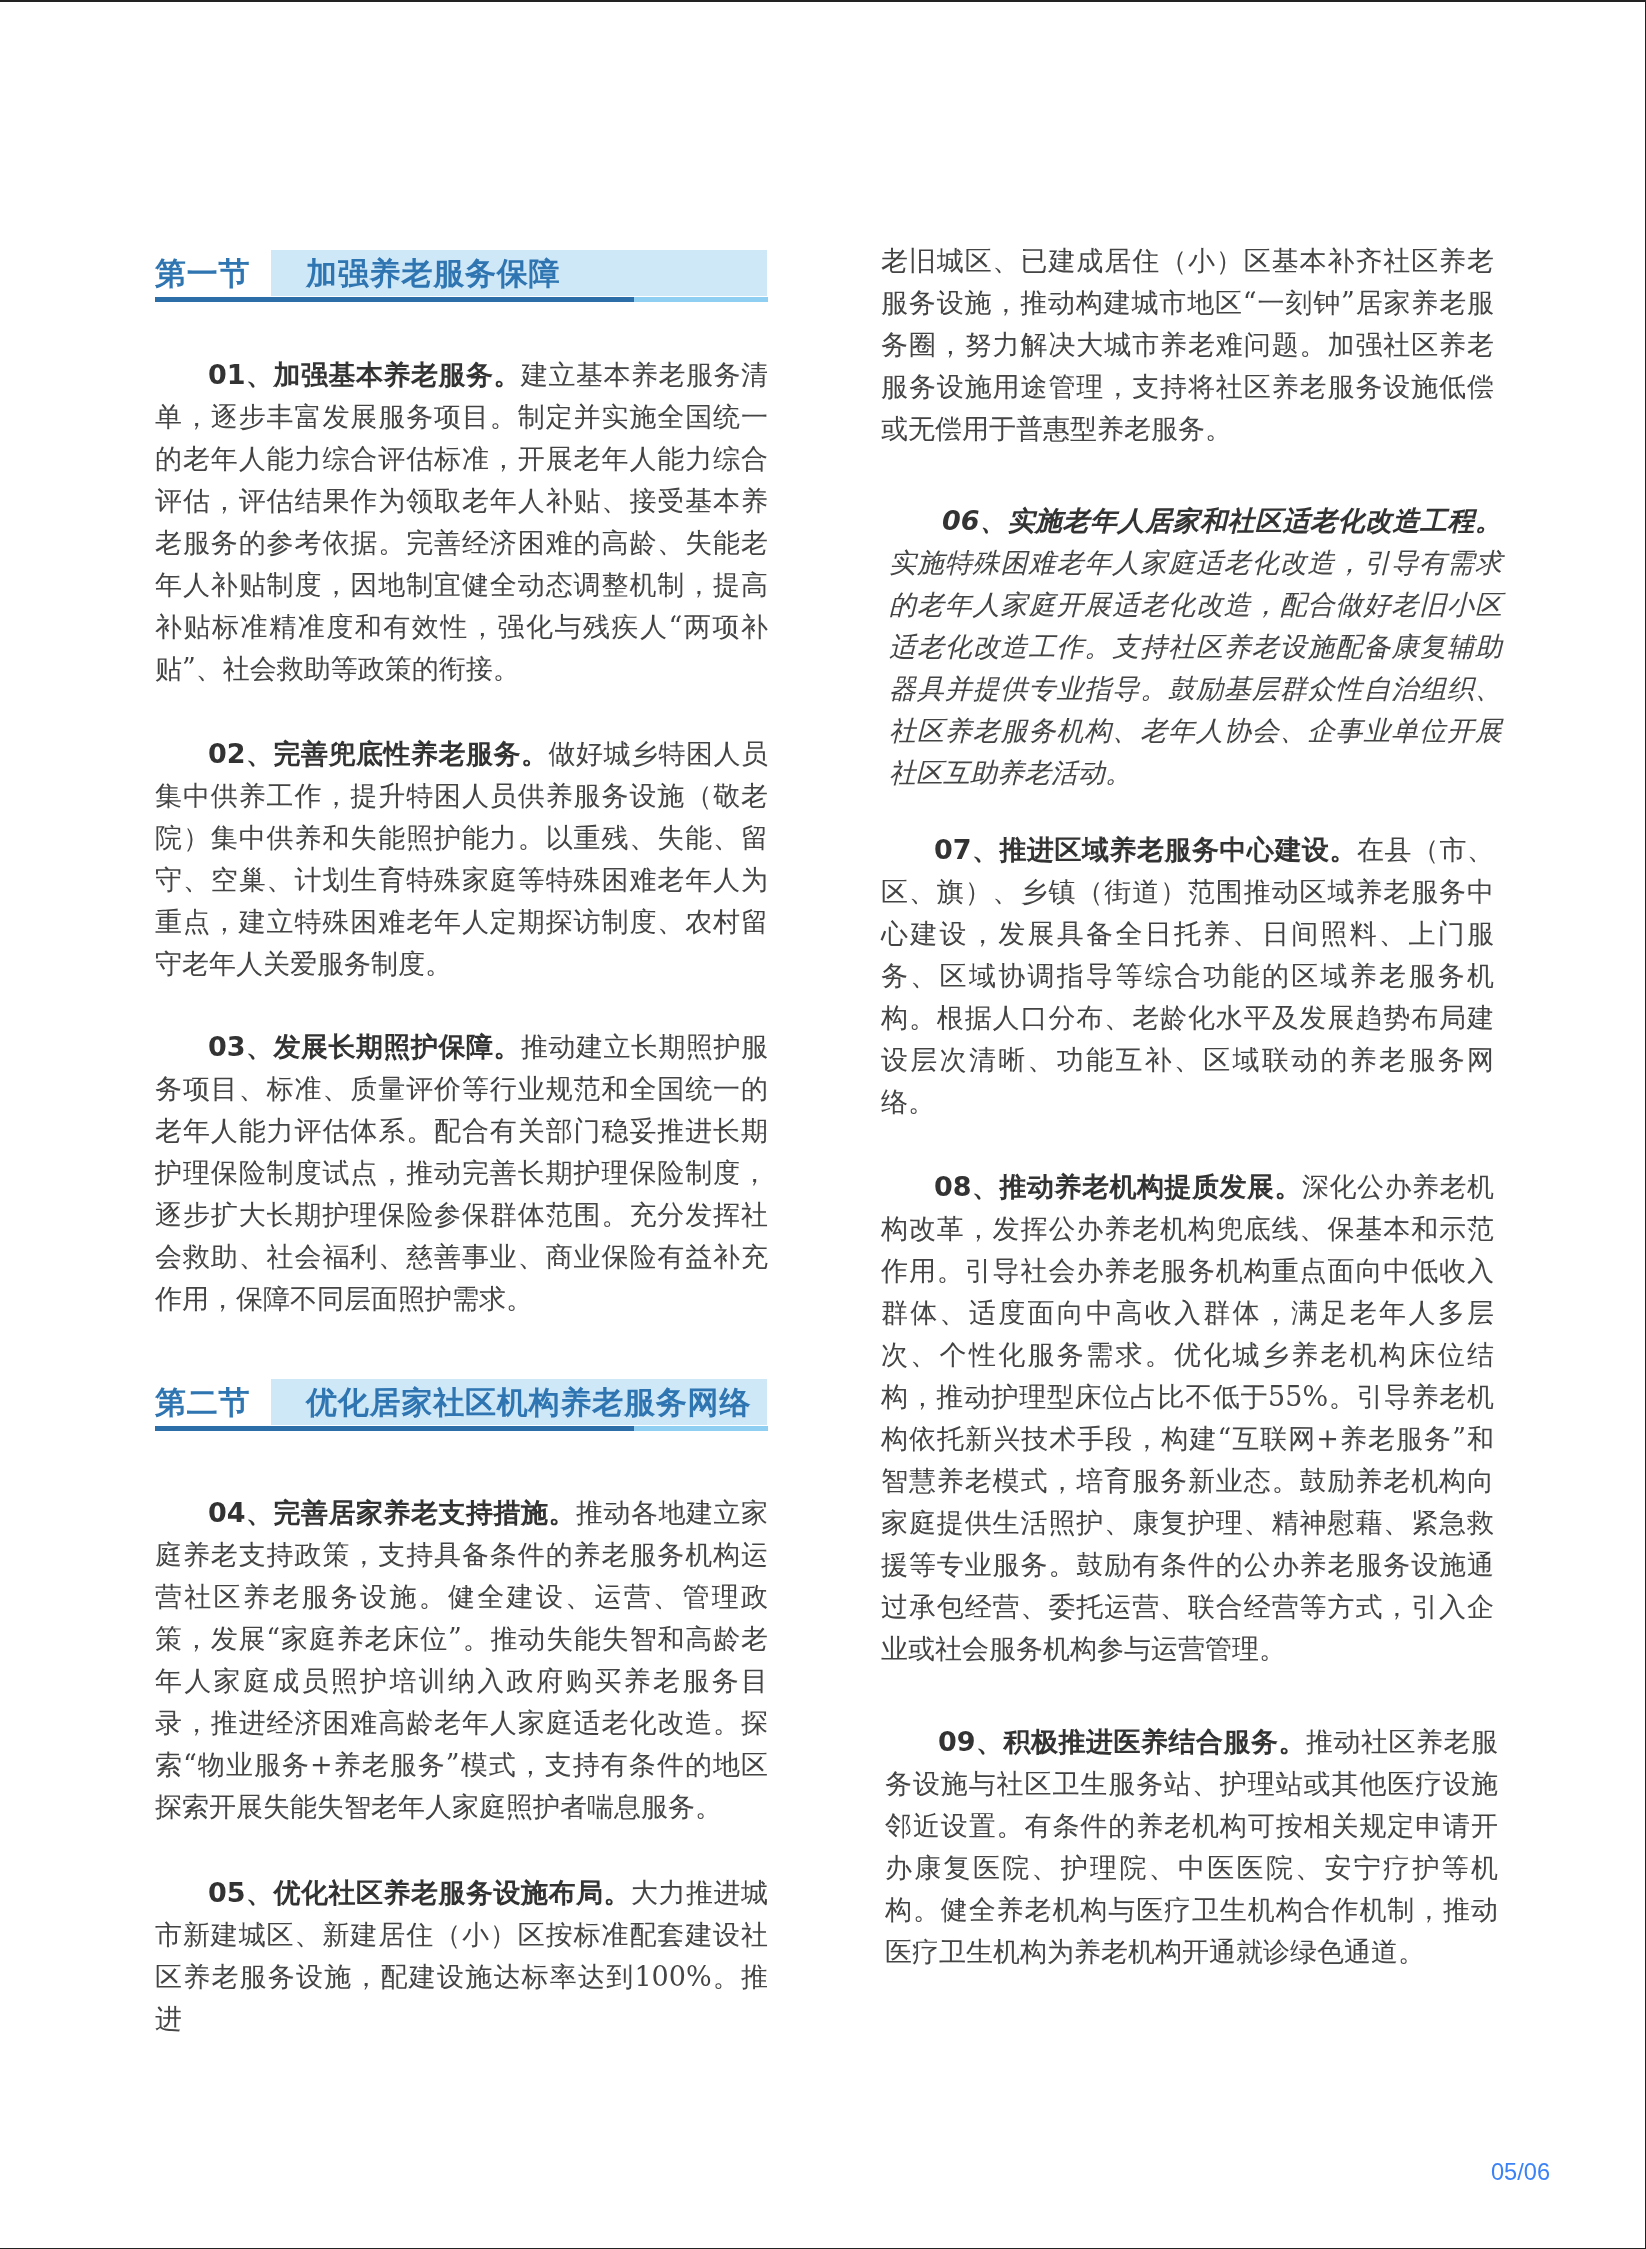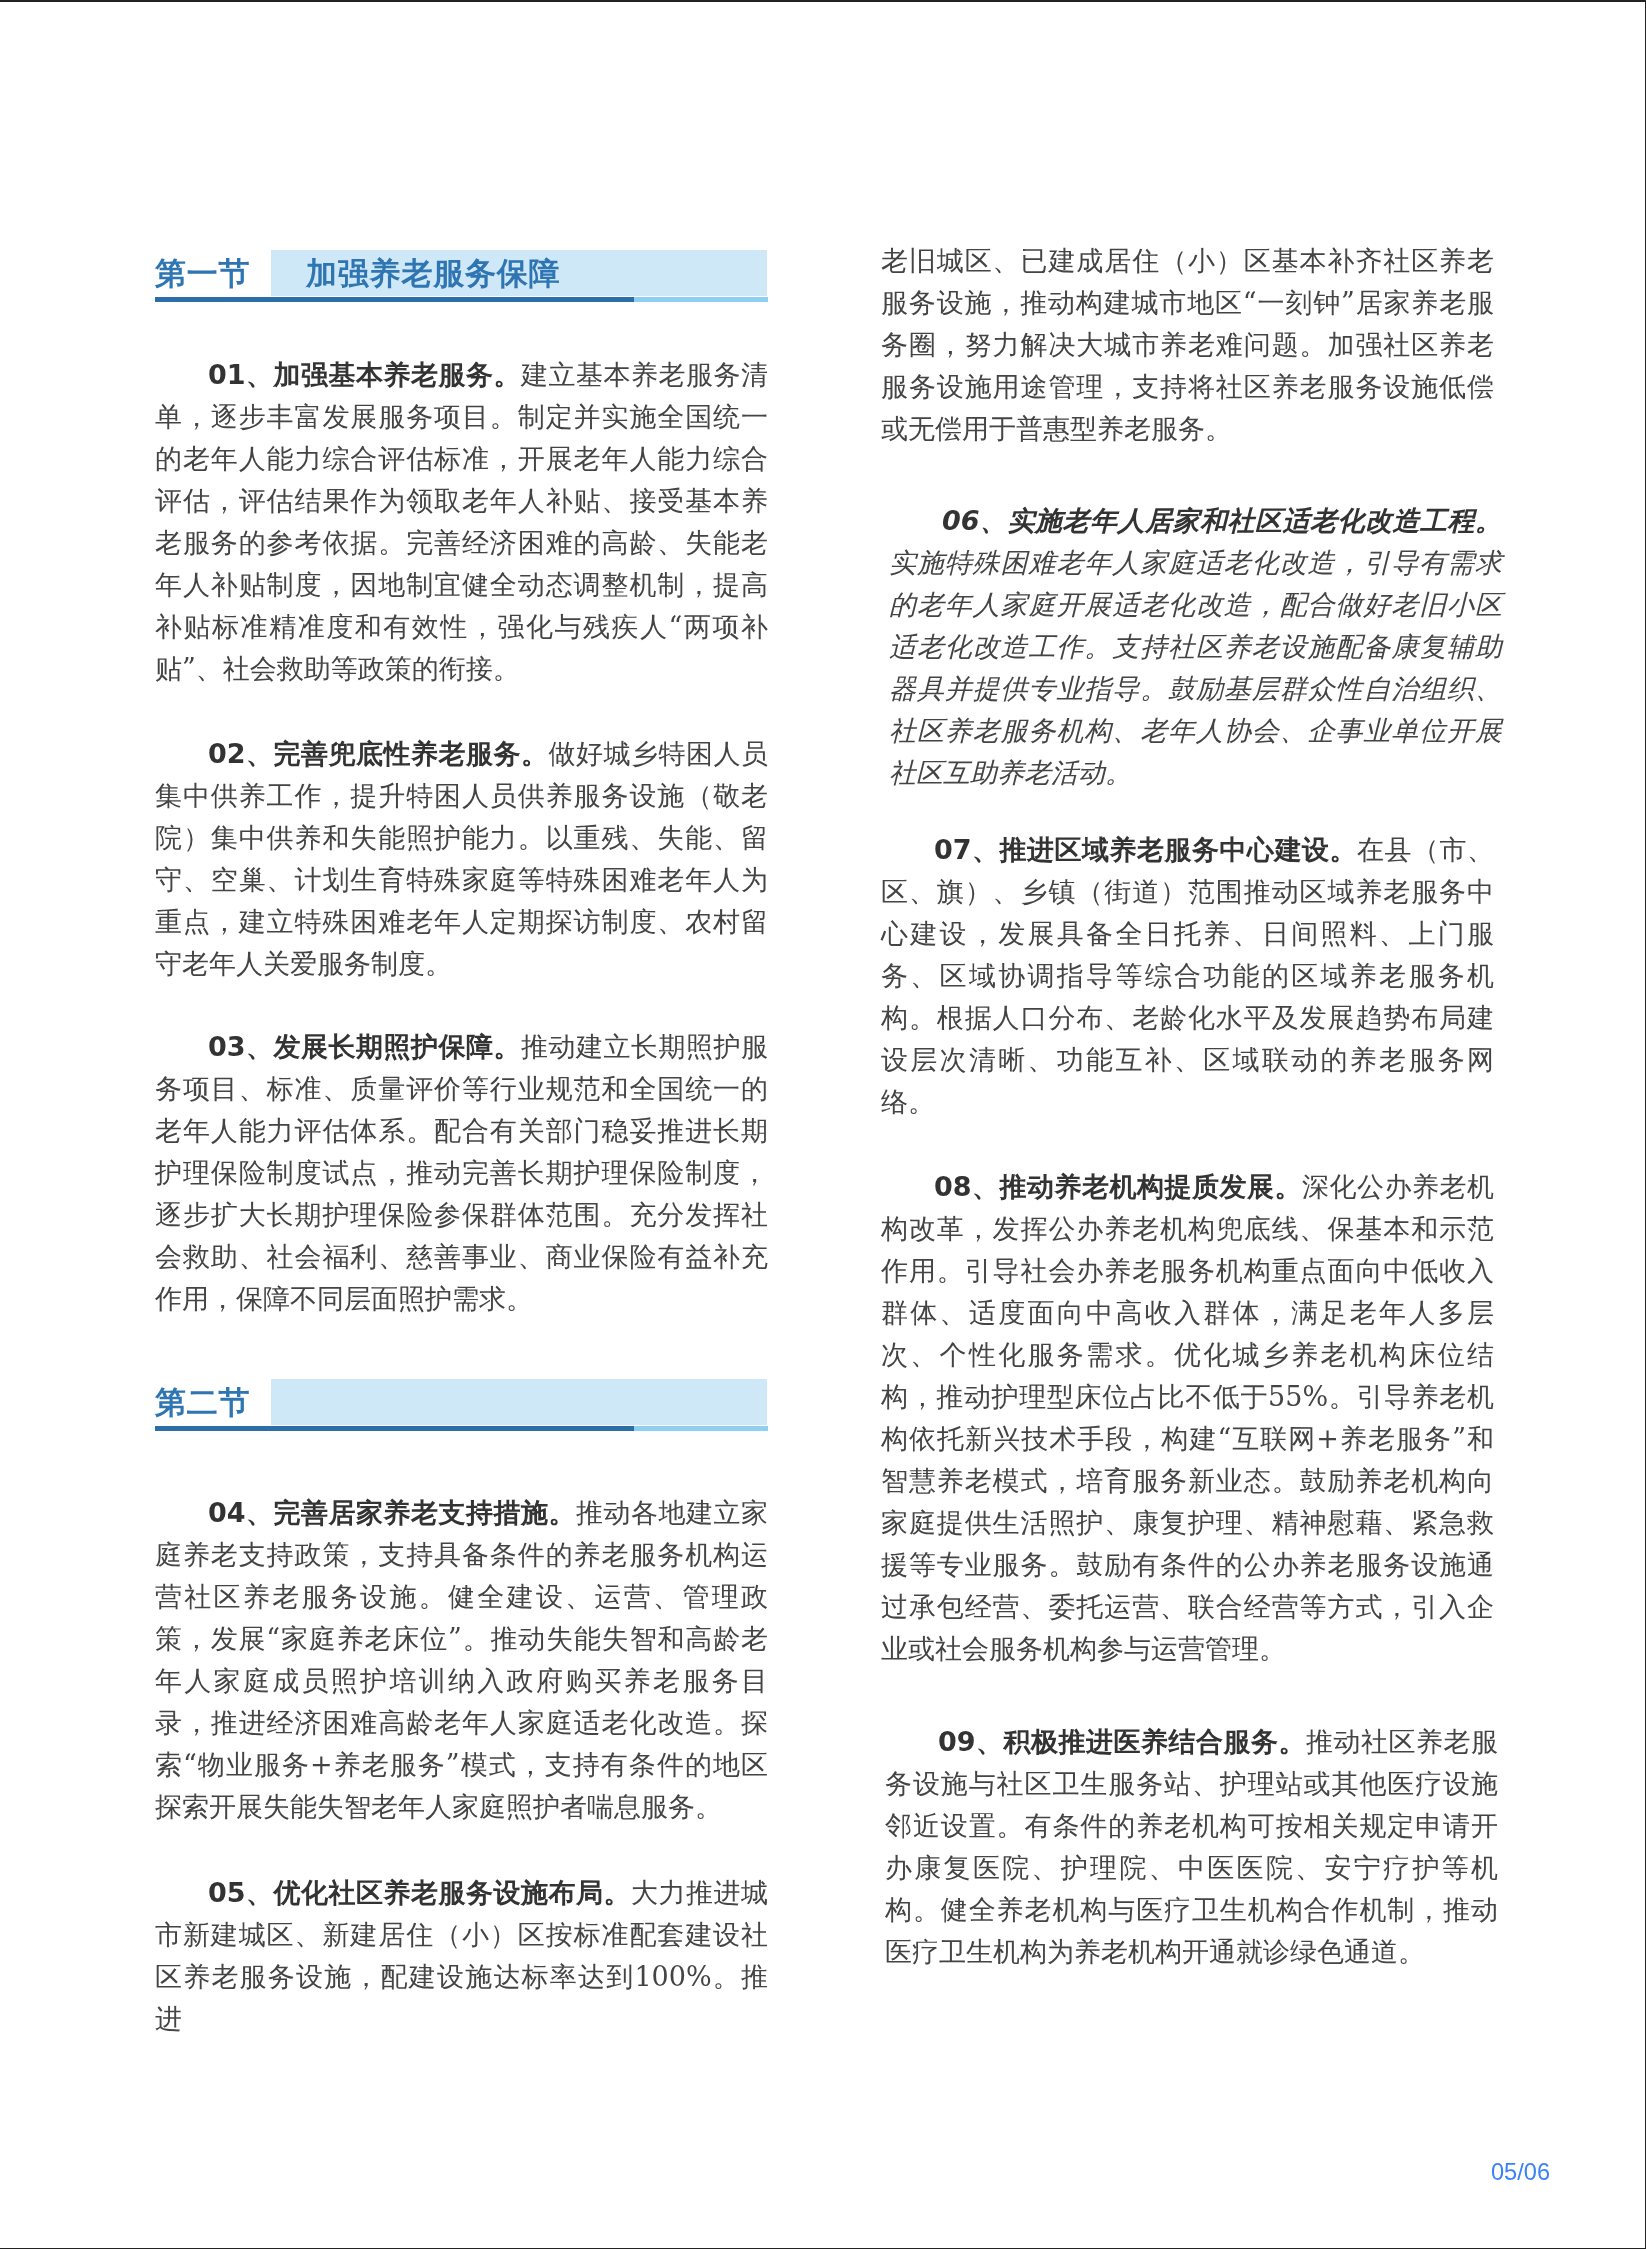--- a/index.html
+++ b/index.html
@@ -89,20 +89,21 @@
 
   <p class="para" style="top:1026px; margin:0;">
     <span class="lead">03、发展长期照护保障。</span><span>推动建立长期照护服务项目、标准、质量评价等行业规范和全国统一的老年人能力评估体系。配合有关部门稳妥推进长期护理保险制度试点，推动完善长期护理保险制度，逐步扩大长期护理保险参保群体范围。充分发挥社会救助、社会福利、慈善事业、商业保险有益补充作用，保障不同层面照护需求。</span>
   </p>
 
   <div class="section-heading" style="top:1373px;text-align:center;">
     <div class="bg-band"></div>
     <div class="rule-dark"></div>
     <div class="rule-light"></div>
     <span class="sec-num">第二节</span>
+    <span class="sec-title">优化居家社区机构养老服务网络</span>
   </div>
 
   <p class="para" style="top:1492px; margin:0;">
     <span class="lead">04、完善居家养老支持措施。</span><span>推动各地建立家庭养老支持政策，支持具备条件的养老服务机构运营社区养老服务设施。健全建设、运营、管理政策，发展“家庭养老床位”。推动失能失智和高龄老年人家庭成员照护培训纳入政府购买养老服务目录，推进经济困难高龄老年人家庭适老化改造。探索“物业服务+养老服务”模式，支持有条件的地区探索开展失能失智老年人家庭照护者喘息服务。</span>
   </p>
 
   <p class="para" style="top:1872px; margin:0;">
     <span class="lead">05、优化社区养老服务设施布局。</span><span>大力推进城市新建城区、新建居住（小）区按标准配套建设社区养老服务设施，配建设施达标率达到100%。推进</span>
   </p>
 </div>

